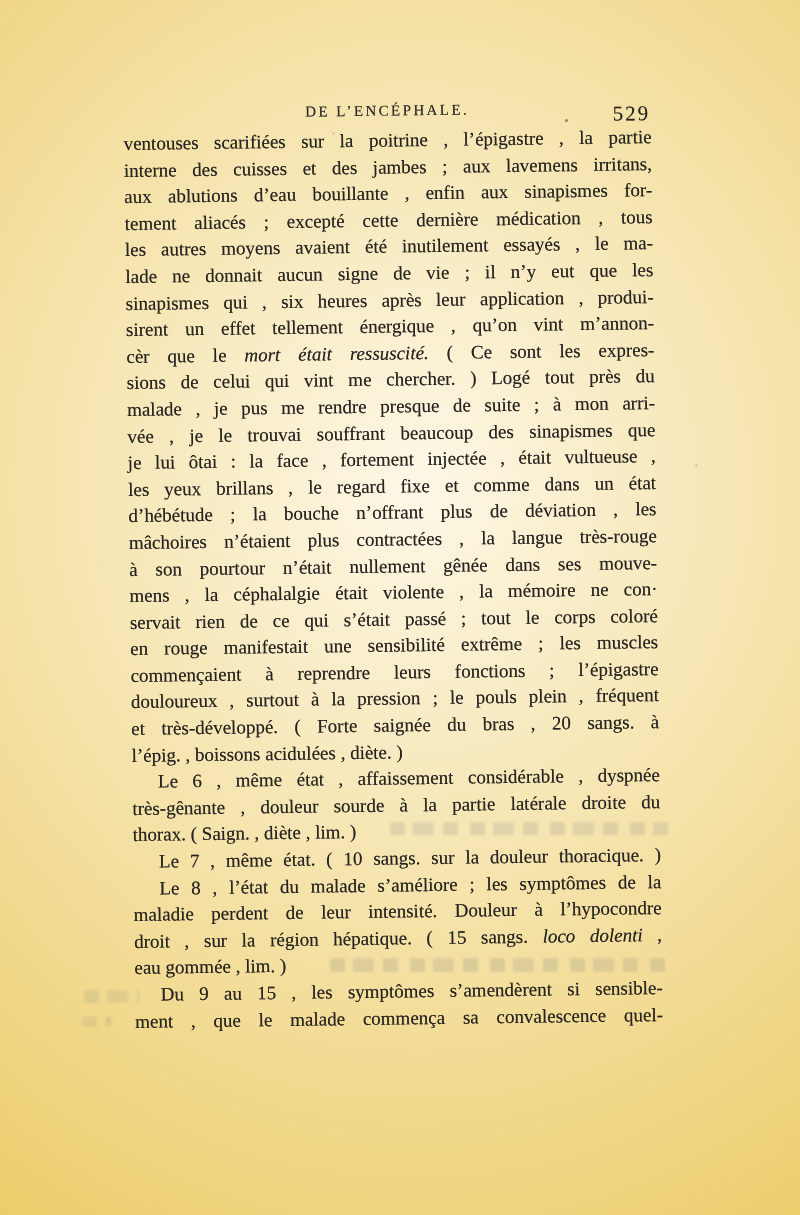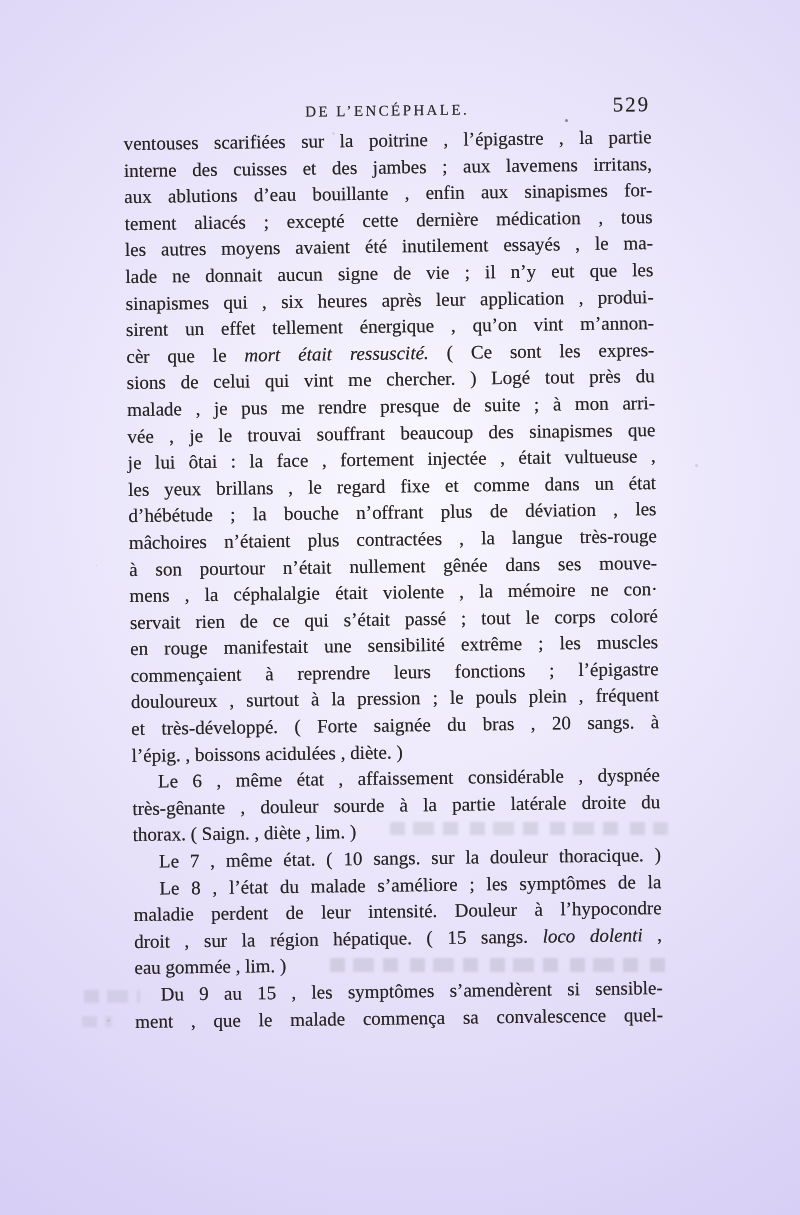--- a/index.html
+++ b/index.html
@@ -1,21 +1,21 @@
 <!DOCTYPE html>
 <html><head>
 <meta charset="utf-8">
 <style>
   * { margin:0; padding:0; box-sizing:border-box; }
   html,body { width:800px; height:1215px; }
   body { font-family:"Liberation Serif", serif; background:#e9e8e4; }
 
   .page {
     position:relative; width:800px; height:1215px;
-    background:#c4b5fd; overflow:hidden;padding-left:16px;
+    background:#eab308; overflow:hidden;padding-left:16px;
   }
   .page::before {
     content:""; position:absolute; inset:0; pointer-events:none;
     background:
       radial-gradient(130% 95% at 52% 40%, rgba(255,255,255,0.9) 0%, rgba(222,220,212,0.28) 100%);
   }
 
   
   .sheet {
     position:absolute; left:123px; top:98px; width:528px;
@@ -23,21 +23,21 @@
     color:#262320;
   }
 
   .header { position:relative; height:33px; }
   .running-title {
     position:absolute; left:50%; top:8px; transform:translateX(-50%);
     font-size:15px; letter-spacing:2.4px; white-space:nowrap; color:#2c2925;
     text-shadow:0 0 0.5px rgba(40,35,30,0.5);
   }
   .page-number {
-    position:absolute; right:1px; top:1px;
+    position:absolute; right:1px; top:10px;
     font-size:21px; letter-spacing:2px; color:#272420;
     text-shadow:0 0 0.5px rgba(40,35,30,0.5);
   }
 
   .body-text {
     font-size:19px; line-height:26.6px;
     text-shadow:0 0 0.55px rgba(35,30,25,0.6);
   }
   .line { text-align:justify; text-align-last:left; }
   .line.j { text-align-last:justify; }

